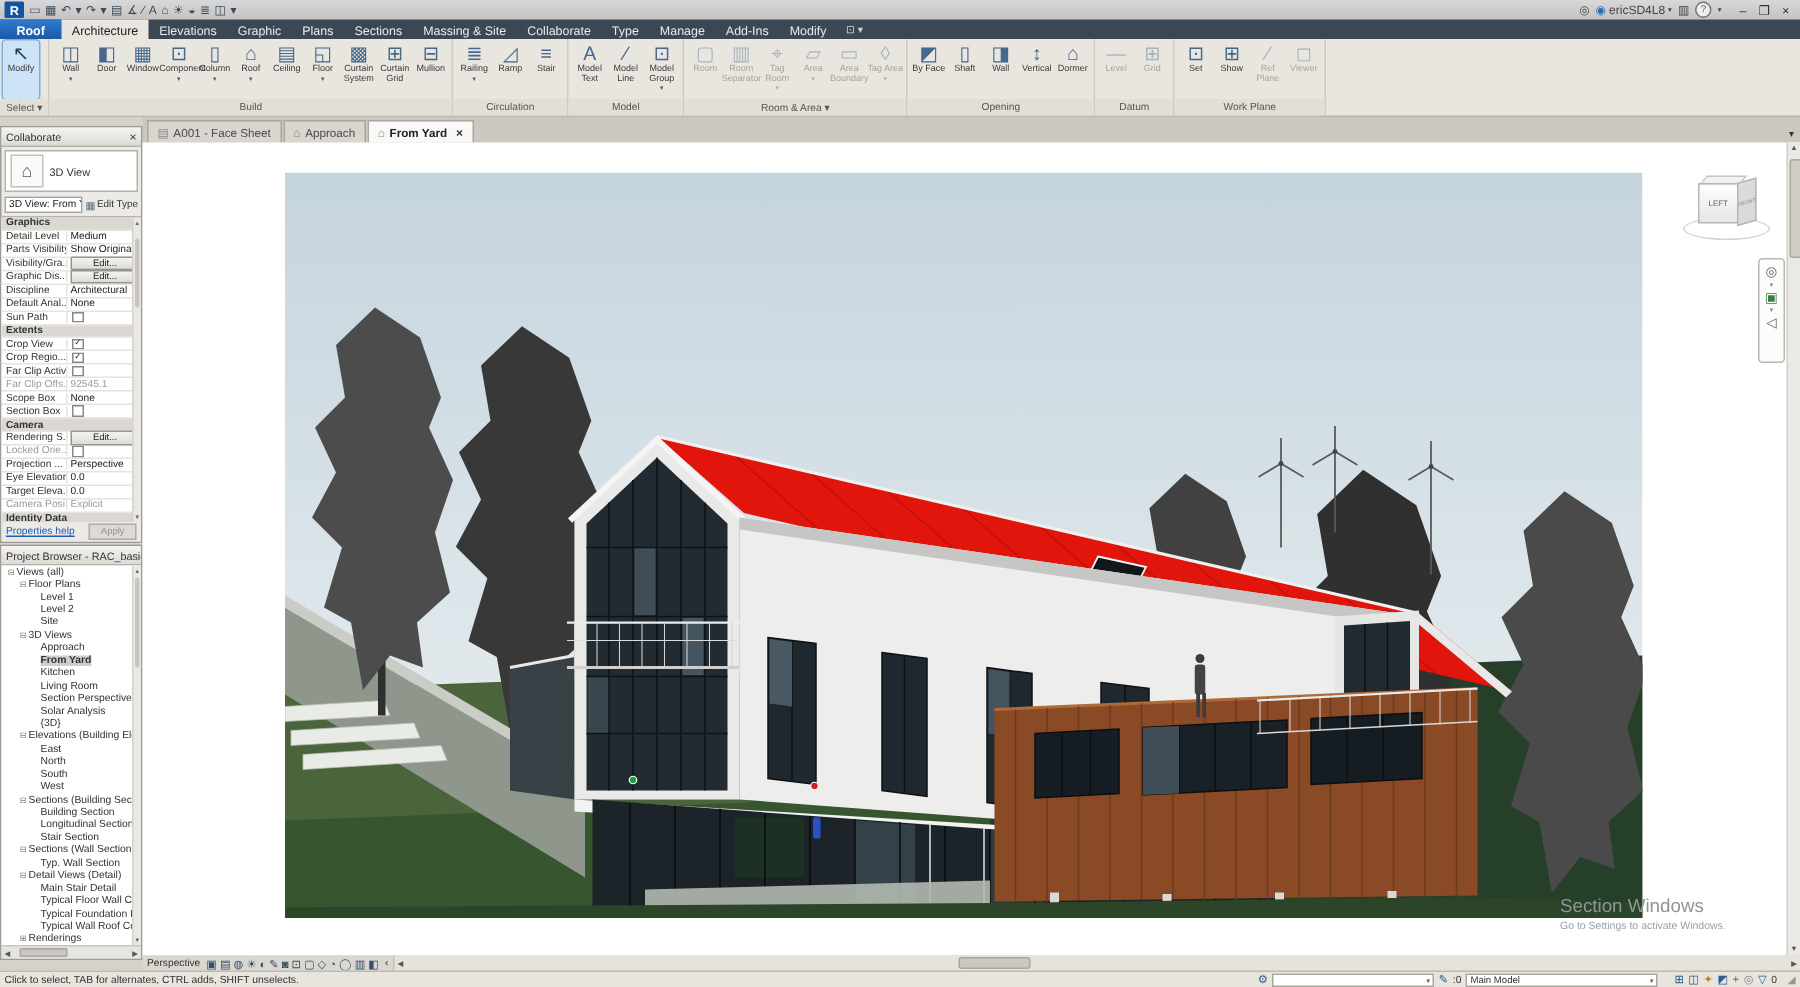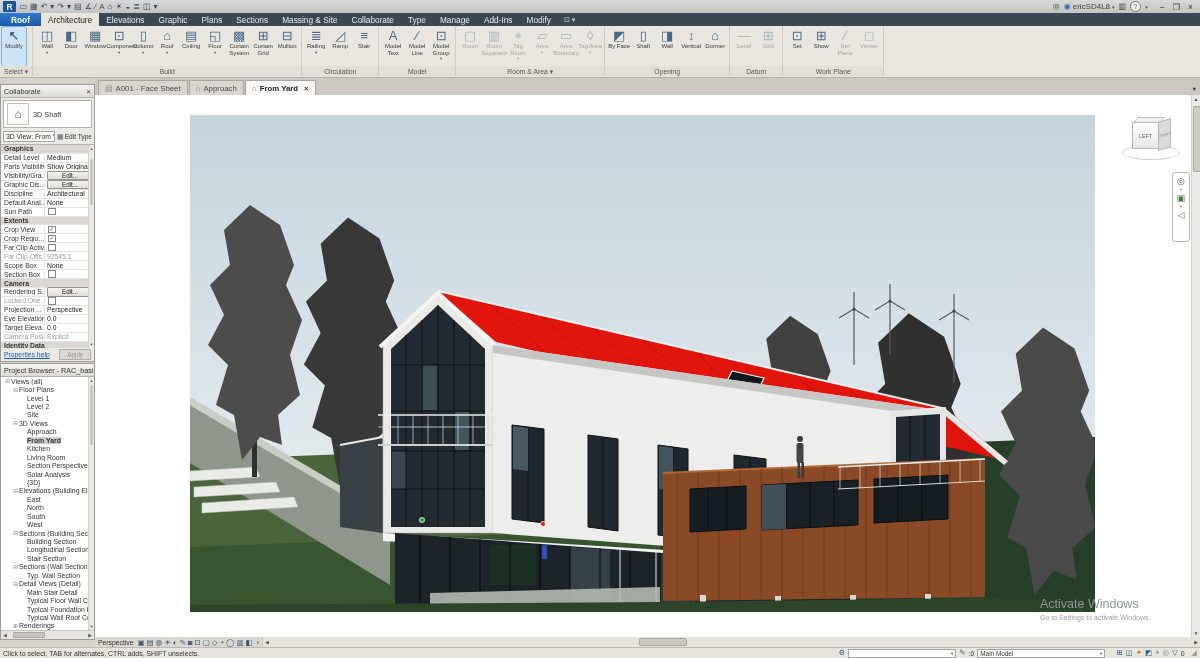--- a/index.html
+++ b/index.html
@@ -466,21 +466,21 @@
     <div class="vt-overflow">▾</div>
   </div>
 
   <div class="pal props">
     <div class="palhead">
       <span>Collaborate</span>
       <span class="x">×</span>
     </div>
     <div class="typesel">
       <span class="tg">⌂</span>
-      <span class="tl">3D Shaft</span>
+      <span class="tl">3D View</span>
     </div>
     <div class="selrow">
       <div class="selbox">
         <span>3D View: From Yard</span>
 
       </div>
       <div class="etype">
         <span class="eg">▦</span>
         <span>Edit Type</span>
       </div>
@@ -879,21 +879,21 @@
         <circle cx="610" cy="324" r="3" fill="#3c3c3c"></circle>
         <rect x="606.5" y="328" width="7" height="20" rx="2" fill="#434343"></rect>
         <rect x="607.5" y="347" width="2.5" height="16" fill="#3c3c3c"></rect>
         <rect x="611.5" y="347" width="2.5" height="16" fill="#3c3c3c"></rect>
       </g>
 
       <polygon points="0,490 473,487 795,483 905,487 905,497 0,497" fill="#2c4427"></polygon>
     </svg>
 
     <div class="watermark">
-      <div>Activate Windows</div>
+      <div>Section Windows</div>
       <div class="wm2">Go to Settings to activate Windows.</div>
     </div>
 
     <div class="viewcube">
       <div class="vc-ring"></div>
       <div class="vc-top"></div>
       <div class="vc-face">LEFT</div>
       <div class="vc-side">FRONT</div>
     </div>
 

